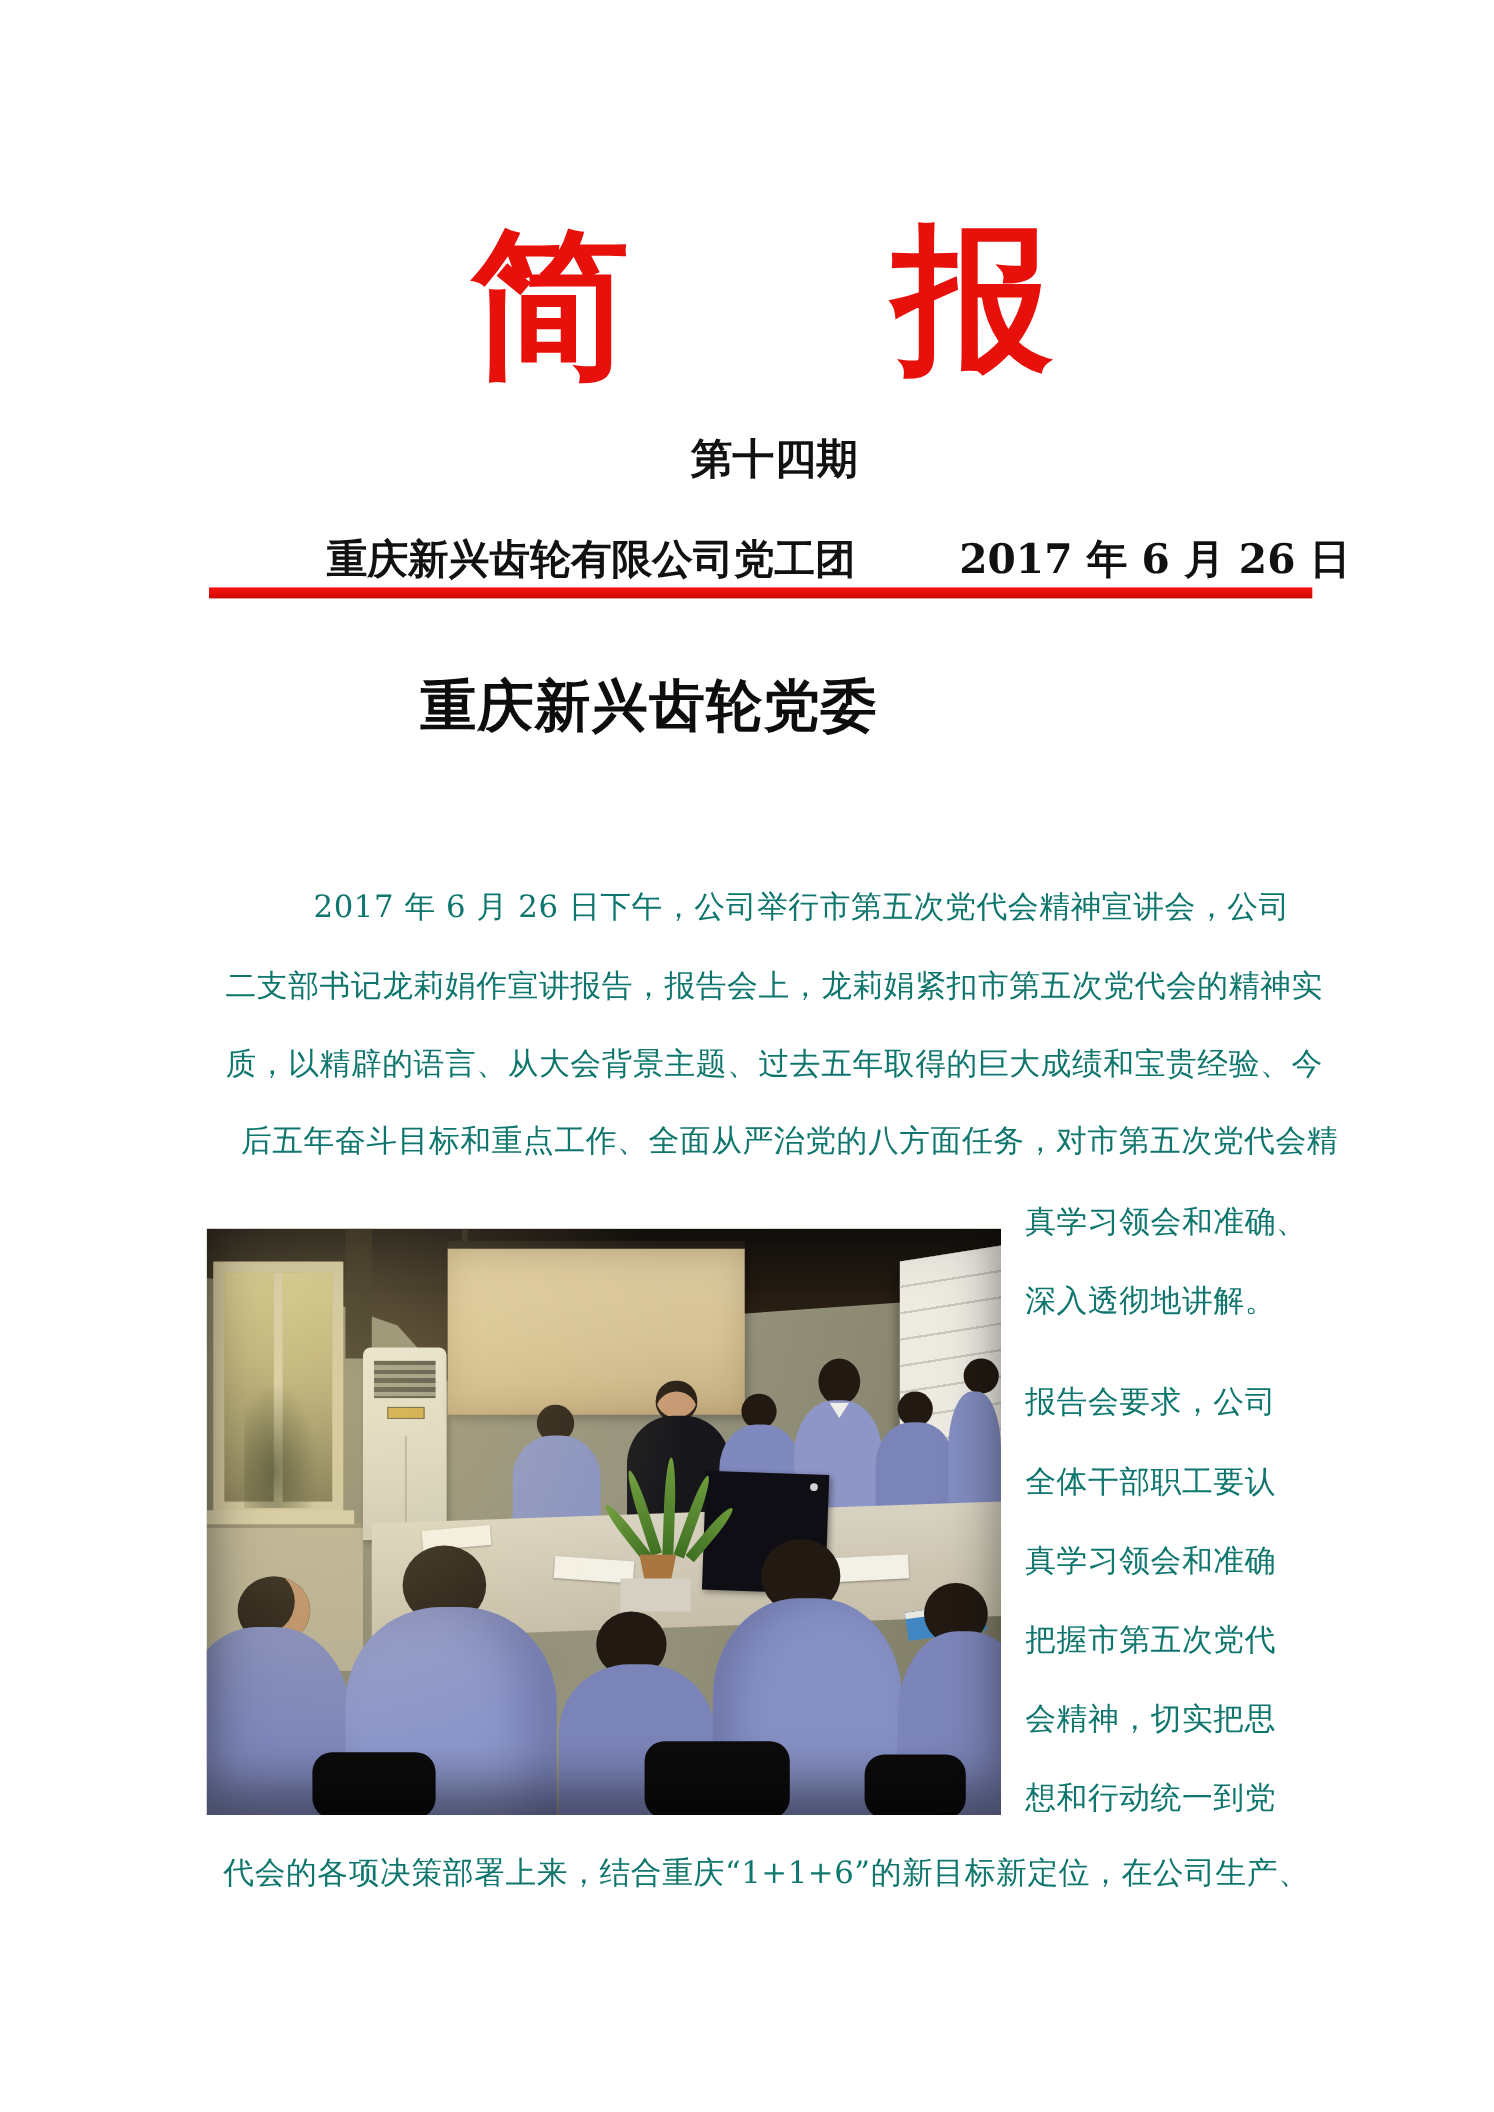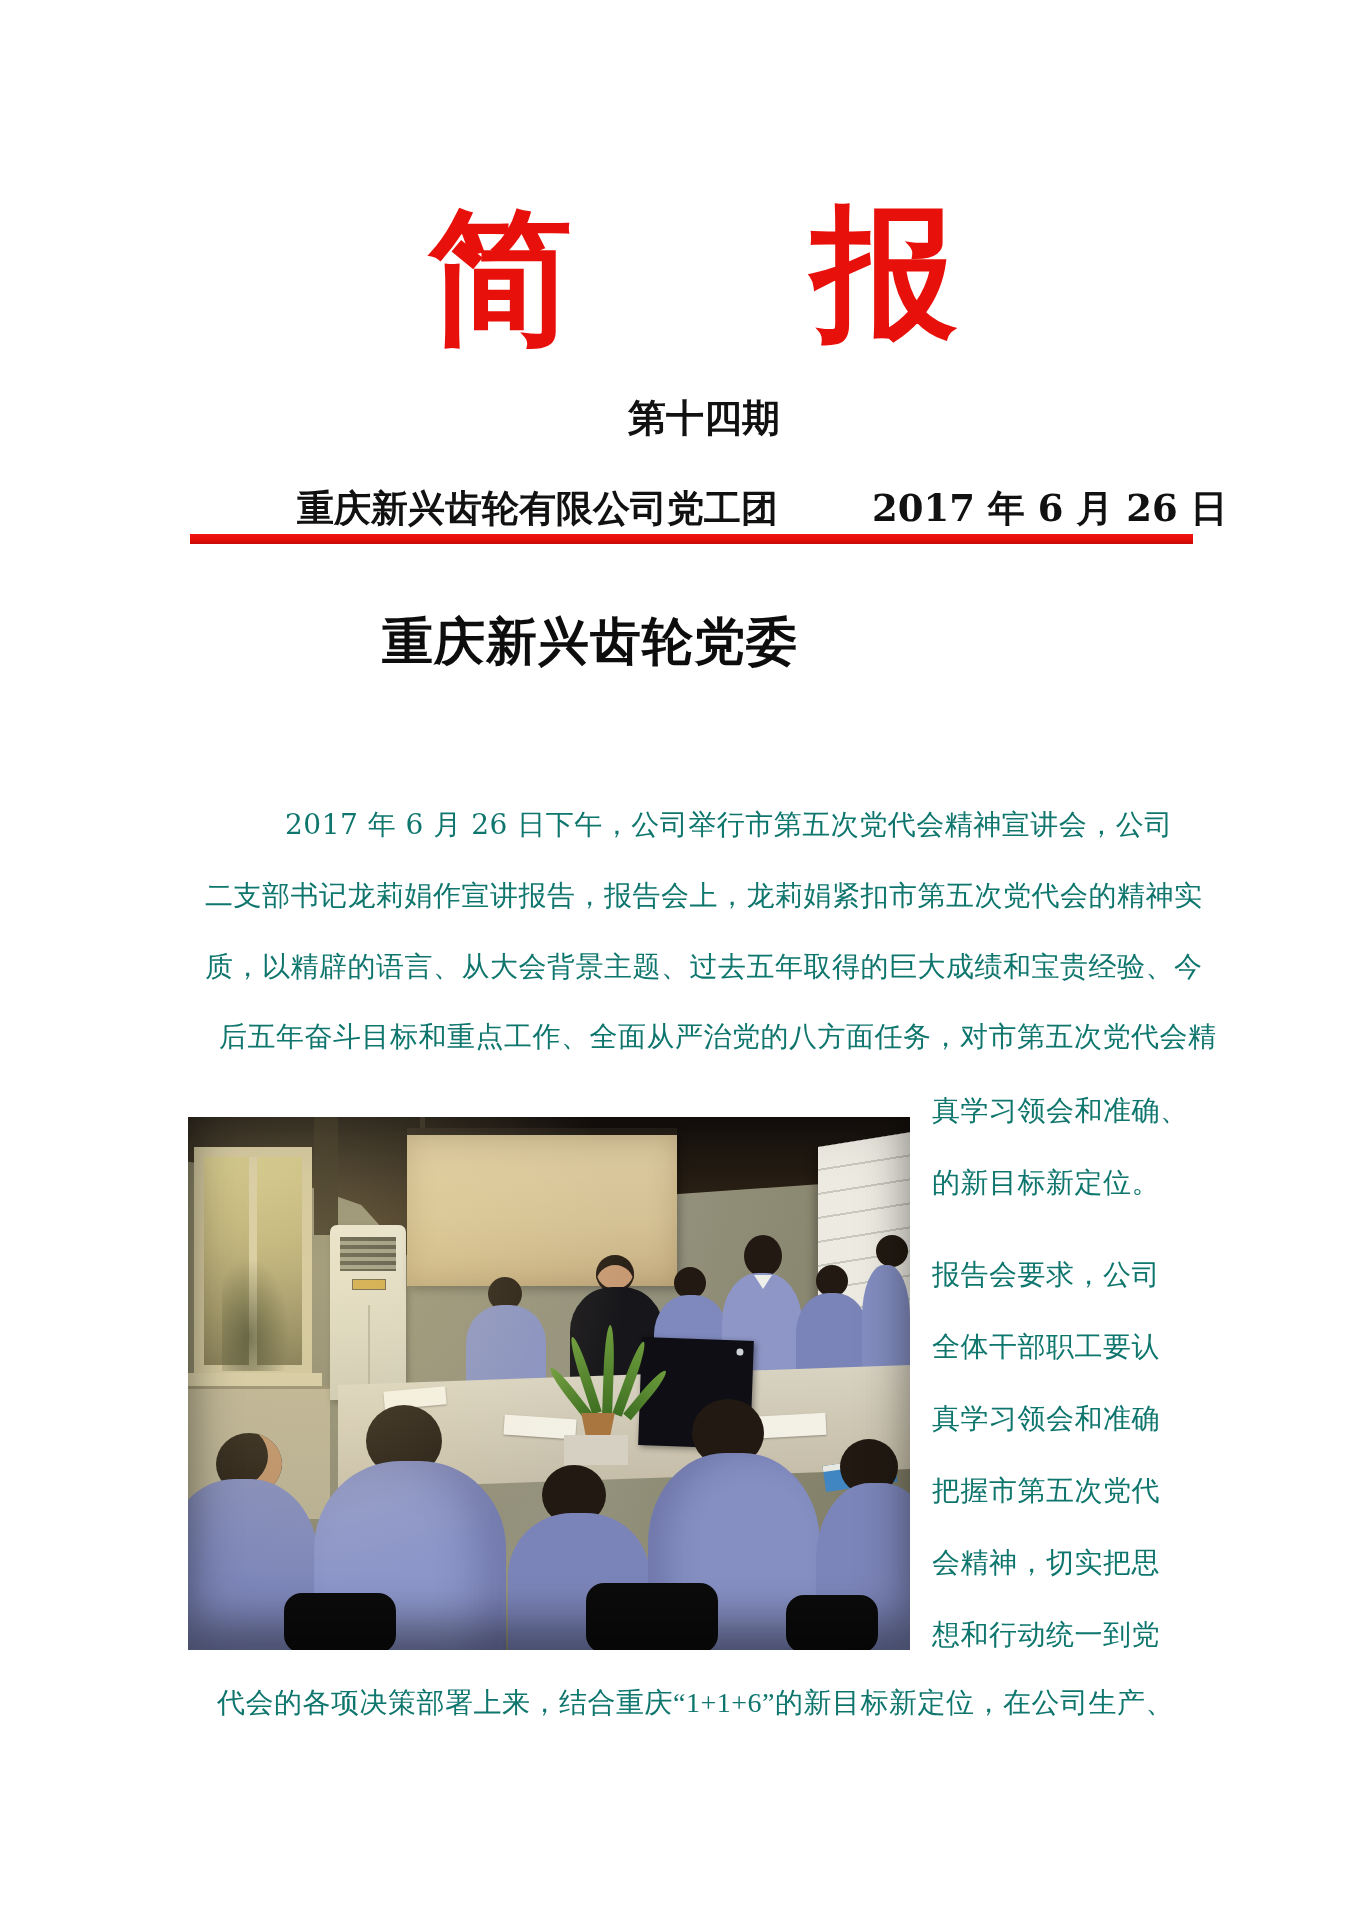--- a/index.html
+++ b/index.html
@@ -123,29 +123,29 @@
   <div class="rule"></div>
 
   <div class="headline l1">重庆新兴齿轮党委</div>
 
   <div class="bline" style="left:285px;top:806px;">2017 年 6 月 26 日下午，公司举行市第五次党代会精神宣讲会，公司</div>
   <div class="bline" style="left:205px;top:877px;">二支部书记龙莉娟作宣讲报告，报告会上，龙莉娟紧扣市第五次党代会的精神实</div>
   <div class="bline" style="left:205px;top:948px;">质，以精辟的语言、从大会背景主题、过去五年取得的巨大成绩和宝贵经验、今</div>
   <div class="bline" style="left:205px;top:1018px;margin-left:14px;">后五年奋斗目标和重点工作、全面从严治党的八方面任务，对市第五次党代会精</div>
 
   <div class="bline" style="left:932px;top:1092px;">真学习领会和准确、</div>
-  <div class="bline" style="left:932px;top:1164px;">的新目标新定位。</div>
+  <div class="bline" style="left:932px;top:1164px;">深入透彻地讲解。</div>
   <div class="bline" style="left:932px;top:1256px;">报告会要求，公司</div>
   <div class="bline" style="left:932px;top:1328px;">全体干部职工要认</div>
   <div class="bline" style="left:932px;top:1400px;">真学习领会和准确</div>
   <div class="bline" style="left:932px;top:1472px;">把握市第五次党代</div>
   <div class="bline" style="left:932px;top:1544px;">会精神，切实把思</div>
   <div class="bline" style="left:932px;top:1616px;">想和行动统一到党</div>
 
-  <div class="bline" style="left:217px;top:1684px;font-family:Liberation Serif, serif;">代会的各项决策部署上来，结合重庆“1+1+6”的新目标新定位，在公司生产、</div>
+  <div class="bline" style="left:203px;top:1684px;">代会的各项决策部署上来，结合重庆“1+1+6”的新目标新定位，在公司生产、</div>
 
   <div class="photo">
     <div class="ph-ceiling"></div>
 
     <div class="ph-window">
       <div class="pane p1"></div>
       <div class="mullion"></div>
       <div class="pane p2"></div>
       <div class="shadowblob"></div>
     </div>

